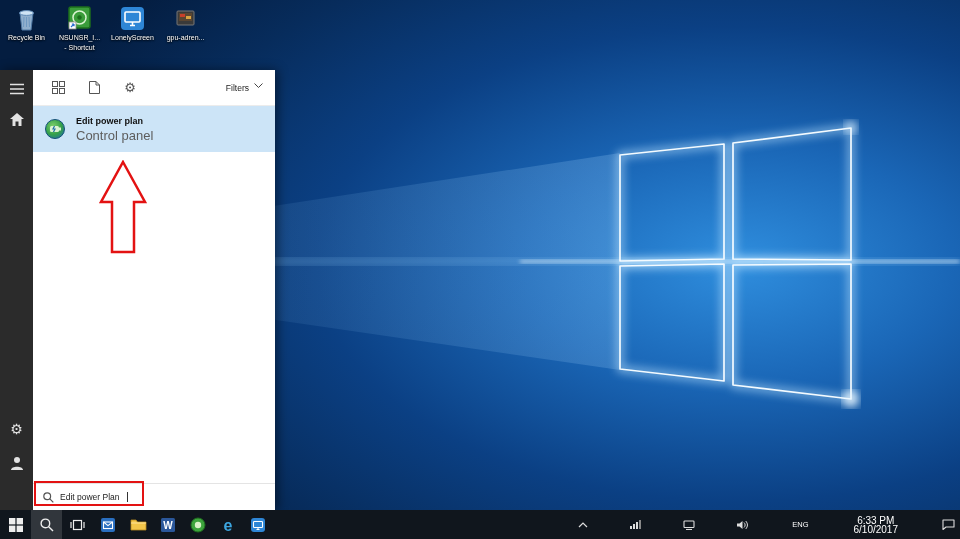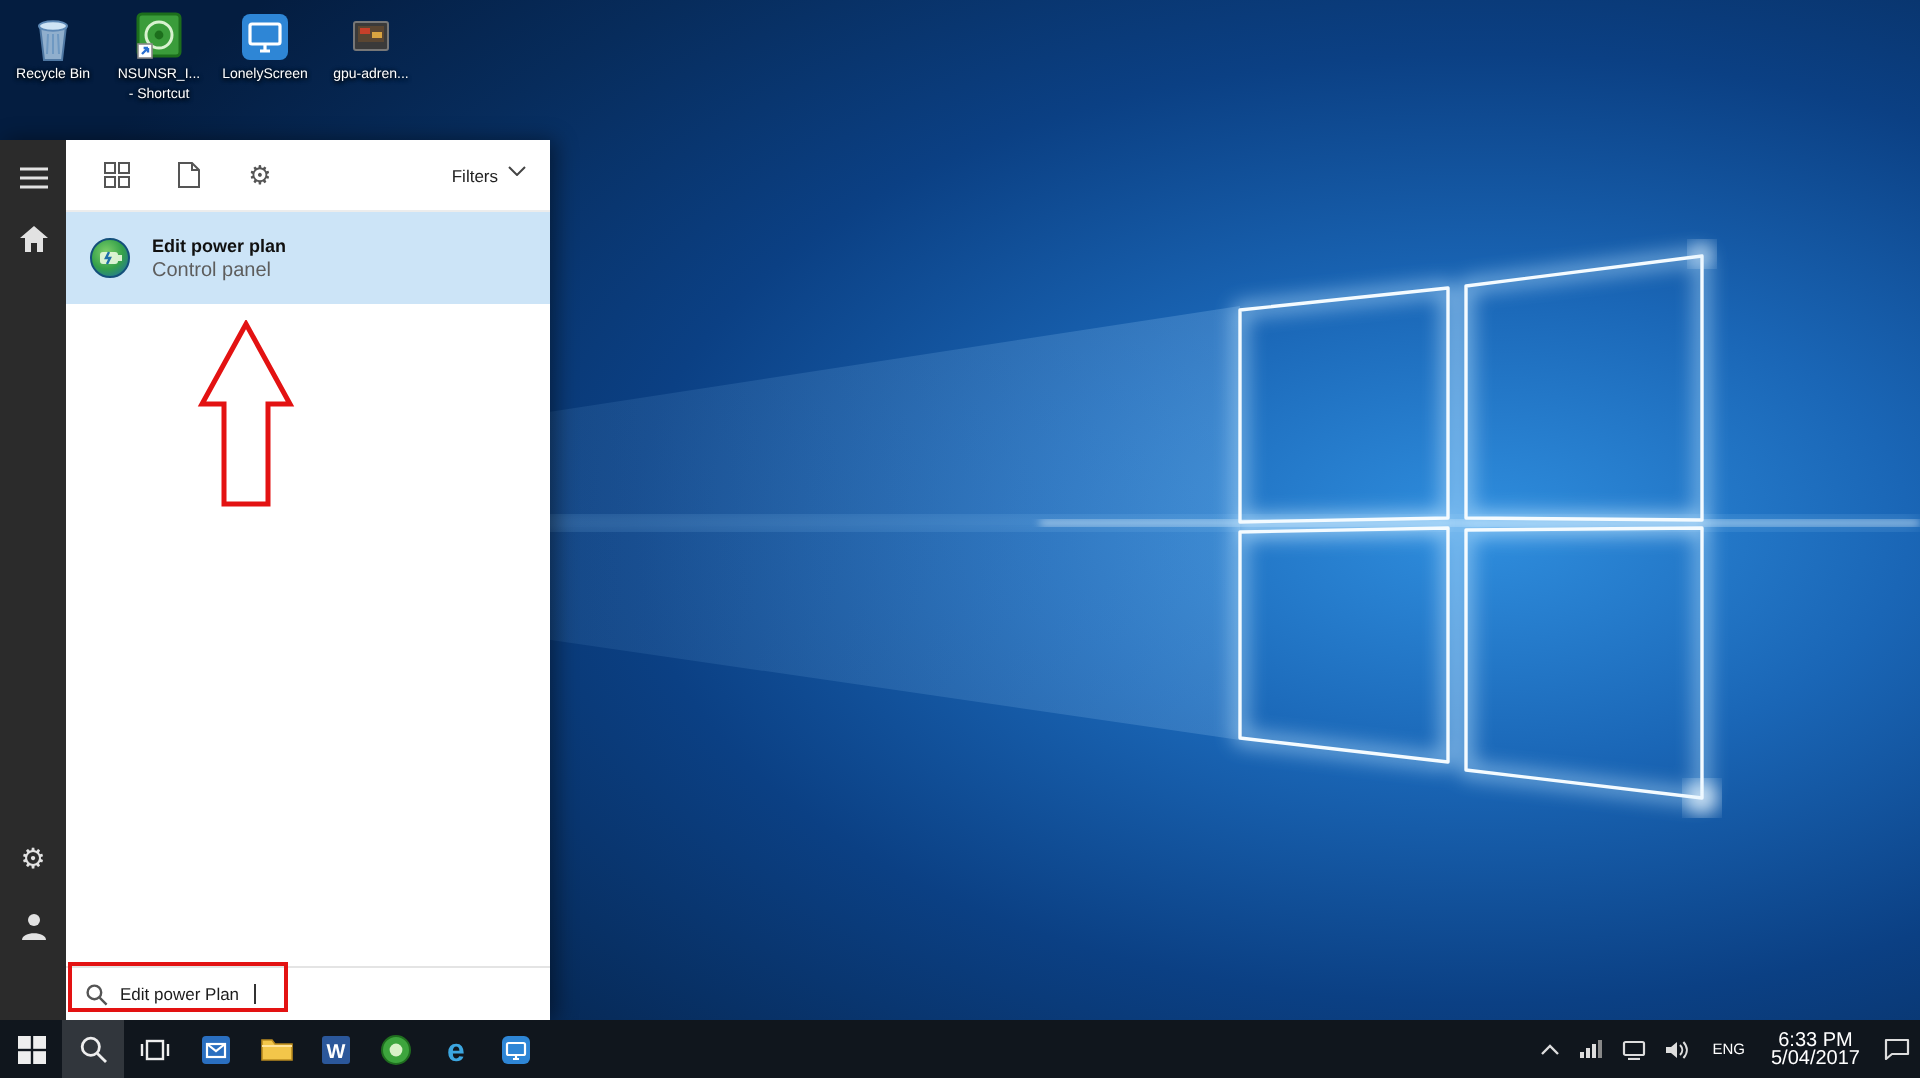--- a/index.html
+++ b/index.html
@@ -25,37 +25,37 @@
   .gear-glyph { font-size:14px; color:#e2e2e2; line-height:14px; }
   .flyout-main { flex:1; background:#fff; display:flex; flex-direction:column; position:relative; }
   .fly-header { height:36px; display:flex; align-items:center; padding:0 12px; border-bottom:1px solid #ececec; }
   .tabbtn { width:26px; height:26px; display:flex; align-items:center; justify-content:center; margin-right:10px; }
   .tabbtn .gear-glyph { color:#555; font-size:13px; }
   .filters { margin-left:auto; display:flex; align-items:flex-start; gap:5px; font-size:8.5px; color:#222; cursor:pointer; }
   .best-match { font-size:8px; font-weight:bold; color:#111; padding:7px 12px 5px 12px; }
   .result { height:46px; background:#cce4f7; display:flex; align-items:center; padding:0 11px; gap:10px; cursor:pointer; }
   .result .rtext { display:flex; flex-direction:column; }
   .result .title { font-size:9px; font-weight:600; color:#101010; }
-  .result .sub { font-size:10px; color:#5d5d5d; margin-top:2px; }
+  .result .sub { font-size:13px; color:#5d5d5d; margin-top:2px; }
   .fly-body { flex:1; position:relative; background:#fff; }
   .arrow-svg { position:absolute; left:55px; top:8px; }
   .search-row { height:27px; border-top:1px solid #e4e4e4; display:flex; align-items:center;
                 padding:0 10px; gap:6px; background:#fff; }
   .search-row .query { font-size:8.5px; color:#1c1c1c; }
   .caret { display:inline-block; width:1px; height:10px; background:#333; margin-left:1px; }
   .red-rect { position:absolute; left:1px; bottom:4px; width:110px; height:25px;
               border:2px solid #e31212; z-index:6; pointer-events:none; }
 
   
   .taskbar { position:absolute; left:0; bottom:0; width:960px; height:29px; background:#10161d;
              display:flex; align-items:stretch; z-index:40; }
   .tb-btn { width:31px; display:flex; align-items:center; justify-content:center; cursor:pointer; }
   .tb-btn.active { background:rgba(255,255,255,.14); }
   .tb-app { width:30px; display:flex; align-items:center; justify-content:center; cursor:pointer; }
-  .tray { margin-left:auto; display:flex; align-items:center; }
+  .tray { margin-left:auto; display:flex; align-items:center;gap:32px; }
   .tray-btn { height:29px; display:flex; align-items:center; justify-content:center; padding:0 5px; cursor:pointer; }
   .tray-txt { color:#fff; font-size:7.5px; padding:0 6px; }
   .clock { color:#fff; font-size:10px; line-height:9px; text-align:center; padding:0 7px; cursor:pointer; }
 </style>
 </head>
 <body>
 
 <div class="desktop">
 
   <svg class="wallpaper" width="960" height="539" viewBox="0 0 960 539">
@@ -314,21 +314,21 @@
       </div>
       <div class="tray-btn">
         <svg width="12" height="10" viewBox="0 0 12 10">
           <polygon points="0,3.5 2.5,3.5 5.5,1 5.5,9 2.5,6.5 0,6.5" fill="#ddd"></polygon>
           <path d="M7,2.5 C8.5,4 8.5,6 7,7.5 M8.7,1 C11,3.5 11,6.5 8.7,9" fill="none" stroke="#ddd" stroke-width="1"></path>
         </svg>
       </div>
       <div class="tray-txt">ENG</div>
       <div class="clock">
         <div>6:33 PM</div>
-        <div>5/04/2017</div>
+        <div>6/10/2017</div>
       </div>
       <div class="tray-btn">
         <svg width="13" height="11" viewBox="0 0 13 11">
           <path d="M1,1 H12 V8 H4 L1,10.5 V8 Z" fill="none" stroke="#ddd" stroke-width="1.1" stroke-linejoin="round"></path>
         </svg>
       </div>
     </div>
   </div>
 
 </div>

